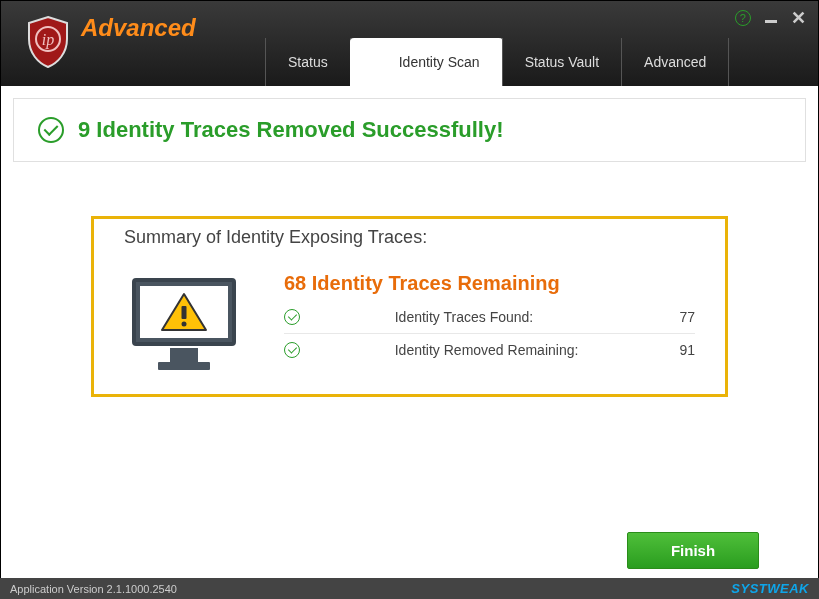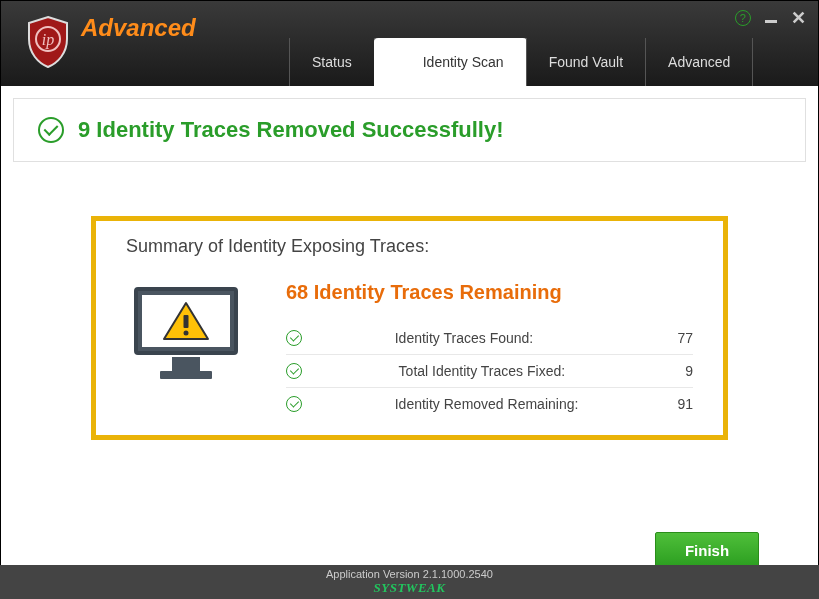--- a/index.html
+++ b/index.html
@@ -18,21 +18,21 @@
   }
   .shield-logo { margin-right: 10px; }
   .brand-text { line-height: 1.1; }
   .brand-main { color: #ff8c1a; font-size: 24px; font-style: italic; font-weight: bold; }
   .brand-sub { color: #eee; font-size: 17px; font-weight: 300; }
   
   .tabs {
     display: flex;
     position: absolute;
     bottom: 0;
-    left: 288px;
+    left: 264px;
   }
   .tab {
     color: #ddd;
     padding: 16px 22px;
     font-size: 14px;
     cursor: pointer;
     border-left: 1px solid #555;
     border-right: 1px solid #555;
     margin-right: -1px;
   }
@@ -75,41 +75,41 @@
   }
   .check-circle::after {
     content: ""; width: 6px; height: 11px; border: solid #2a9d2a;
     border-width: 0 2.5px 2.5px 0; transform: rotate(45deg); margin-top: -3px;
   }
   .check-circle.small { width: 16px; height: 16px; border-width: 1.5px; }
   .check-circle.small::after { width: 4px; height: 7px; border-width: 0 1.5px 1.5px 0; margin-top: -2px; }
   .status-text { color: #2a9d2a; font-size: 22px; font-weight: 600; }
   
   .summary-card {
-    border: 5px solid #eab308;
+    border: 3px solid #eab308;
     margin: 54px 90px 20px 90px;
-    padding: 15px 30px;
+    padding: 8px 30px;
   }
   .summary-title {
     color: #444;
     font-size: 18px;
     font-weight: 500;
     margin-bottom: 24px;
   }
   .summary-body {
     display: flex;
     gap: 40px;
   }
   .monitor-icon { flex-shrink: 0; }
   .summary-data { flex: 1; font-size: 14px; }
   .remaining-headline {
     color: #e86c0a;
     font-size: 20px;
     font-weight: 600;
-    margin-bottom: 18px;
+    margin-bottom: 6px;
   }
   .stat-row {
     display: flex;
     align-items: center;
     gap: 10px;
     padding: 8px 0;
     border-bottom: 1px solid #e8e8e8;
     color: #444;
     justify-content: space-between;
   }
@@ -122,59 +122,58 @@
     bottom: 30px;
     right: 60px;
   }
   .finish-btn {
     background: linear-gradient(to bottom, #4fbf3a, #2a9d1f);
     border: 1px solid #2a8d1a;
     color: #fff;
     font-weight: bold;
     font-size: 15px;
     padding: 9px 0;
-    width: 104px;
+    width: 132px;
     border-radius: 2px;
     cursor: pointer;
   }
   
   .bottom-bar {
     position: absolute;
     bottom: 0; left: 0; right: 0;
     background: #444;
     color: #ccc;
     font-size: 11px;
     padding: 3px 10px;
     display: flex;
     justify-content: space-between;
     align-items: center;
-    flex-direction: column;
-  }
-  .systweak { font-style: italic; font-weight: bold; color: #22c55e; letter-spacing: 0.5px; font-size: 13px; font-family: Liberation Serif, serif; }
+  }
+  .systweak { font-style: italic; font-weight: bold; color: #0ea5e9; letter-spacing: 0.5px; font-size: 13px; }
 </style>
 </head>
 <body>
 
 <div class="header">
   <div class="logo-area">
     <span class="shield-logo">
       <svg width="46" height="54" viewBox="0 0 46 54">
         <path d="M23 2 L42 8 V24 C42 38 33 48 23 52 C13 48 4 38 4 24 V8 Z" fill="#a01818" stroke="#ddd" stroke-width="2"></path>
         <circle cx="23" cy="24" r="12" fill="none" stroke="#f0c0c0" stroke-width="2"></circle>
         <text x="23" y="30" text-anchor="middle" fill="#f0c0c0" font-family="serif" font-style="italic" font-size="16">ip</text>
       </svg>
     </span>
     <div class="brand-text">
       <div class="brand-main">Advanced</div>
     </div>
   </div>
   <div class="tabs">
     <div class="tab">Status</div>
     <div class="tab active">Identity Scan</div>
-    <div class="tab">Found Vault</div>
+    <div class="tab">Status Vault</div>
     <div class="tab">Advanced</div>
   </div>
   <div class="window-controls">
     <span class="help-icon">?</span>
     <span class="minimize-icon"></span>
     <span class="close-icon">✕</span>
   </div>
 </div>
 
 <div class="status-banner">
@@ -198,25 +197,20 @@
     </span>
     <div class="summary-data">
       <div class="remaining-headline">68 Identity Traces Remaining</div>
       <div class="stat-row">
         <span class="check-circle small"></span>
         <span class="stat-label">Identity Traces Found:</span>
         <span class="stat-value">77</span>
       </div>
       <div class="stat-row">
         <span class="check-circle small"></span>
-        <span class="stat-label">Total Identity Traces Fixed:</span>
-        <span class="stat-value">9</span>
-      </div>
-      <div class="stat-row">
-        <span class="check-circle small"></span>
         <span class="stat-label">Identity Removed Remaining:</span>
         <span class="stat-value">91</span>
       </div>
     </div>
   </div>
 </div>
 
 <div class="footer-btn-area">
   <button class="finish-btn">Finish</button>
 </div>

